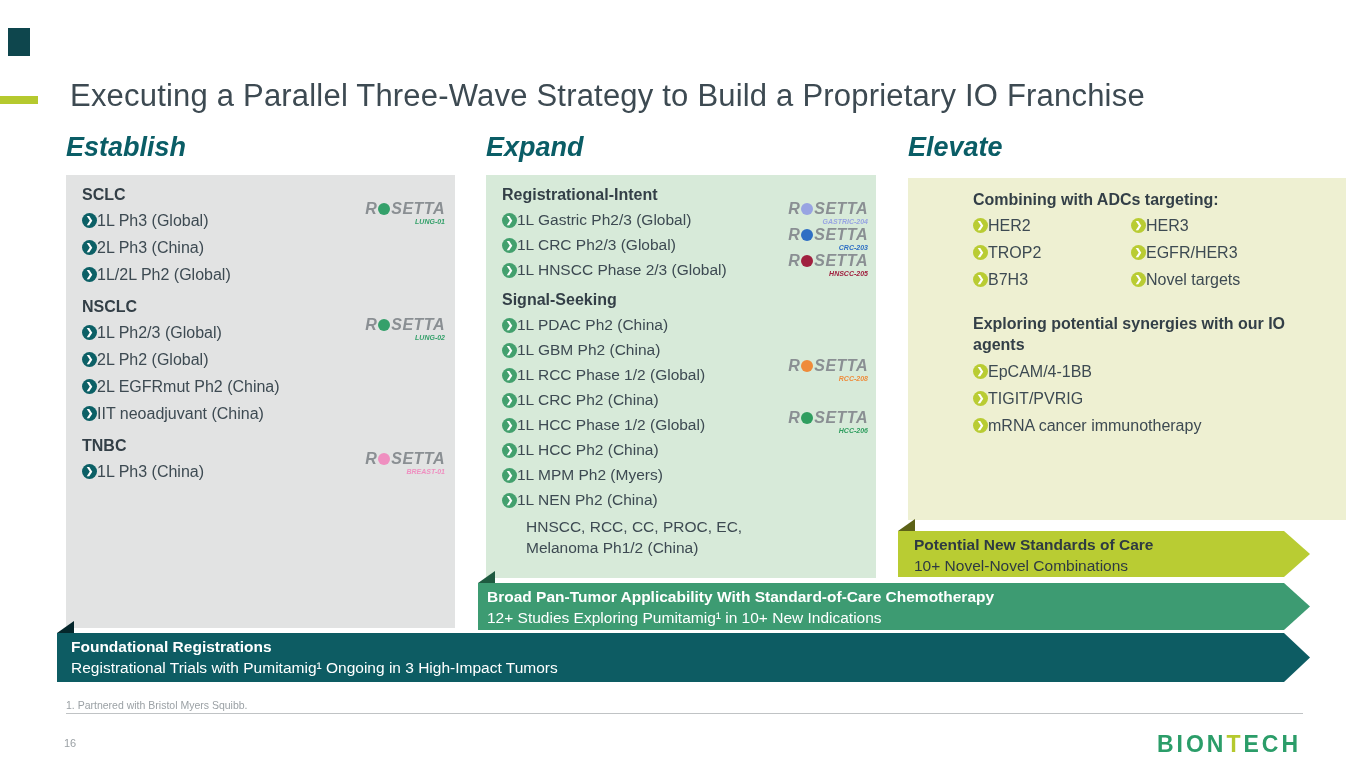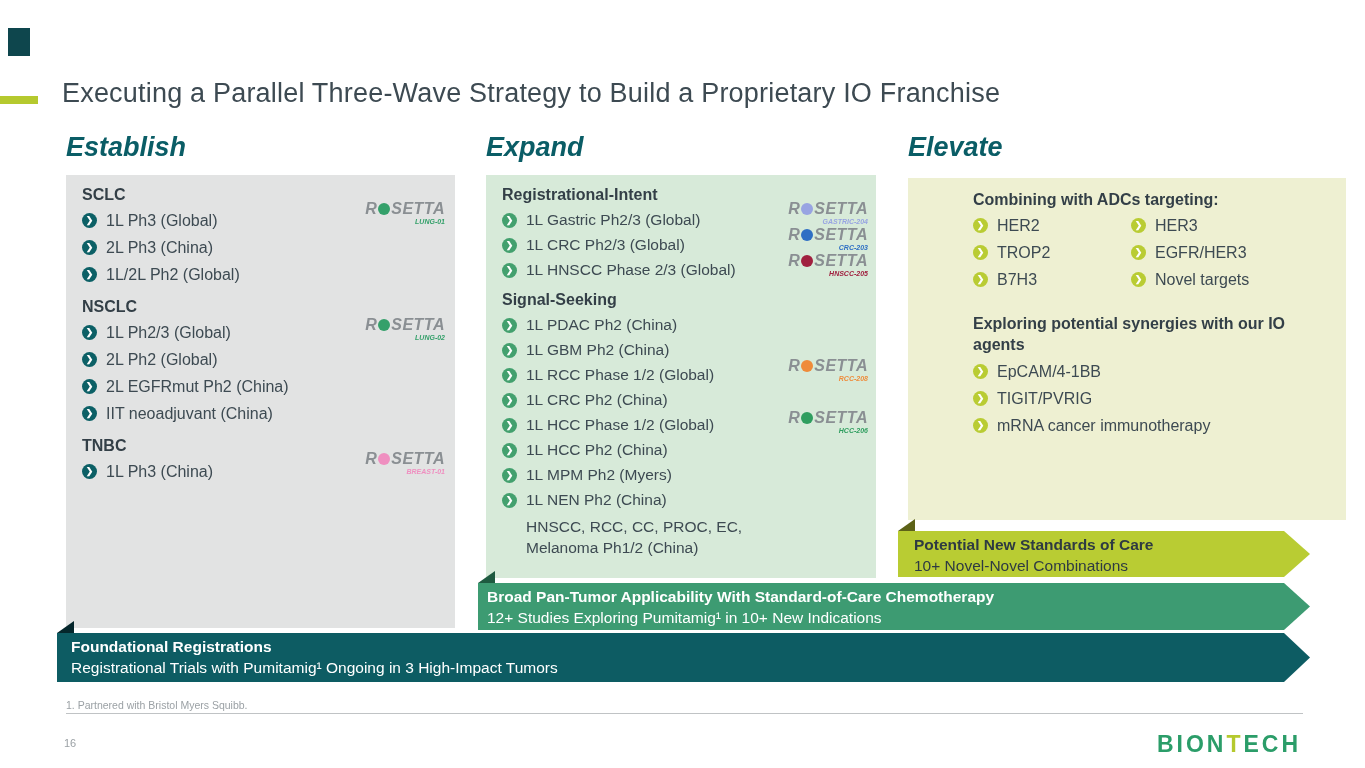--- a/index.html
+++ b/index.html
@@ -1,34 +1,34 @@
 <!DOCTYPE html>
 <html><head>
 <meta charset="utf-8">
 <style>
   html,body{margin:0;padding:0;background:#fff;}
   .slide{position:relative;width:1365px;height:768px;background:#ffffff;overflow:hidden;
          font-family:"Liberation Sans",sans-serif;color:#3d4a52;}
 
   .corner-square{position:absolute;left:8px;top:28px;width:22px;height:28px;background:#0e464d;}
   .title-dash{position:absolute;left:0;top:96px;width:38px;height:8px;background:#b5c92e;}
-  .title{position:absolute;left:62px;top:78px;margin:0;font-size:27px;font-weight:400;color:#3d4a52;letter-spacing:.2px;}
+  .title{position:absolute;left:70px;top:78px;margin:0;font-size:31px;font-weight:400;color:#3d4a52;letter-spacing:.2px;}
 
   .col-h{position:absolute;top:132px;margin:0;font-size:27px;font-weight:700;color:#0a5d66;font-style:italic;}
 
   .box{position:absolute;}
   .establish{left:66px;top:175px;width:389px;height:453px;background:#e2e3e3;}
   .expand{left:486px;top:175px;width:390px;height:403px;background:#d7ead9;}
   .elevate{left:908px;top:178px;width:390px;height:342px;background:#eef0d2;}
   .box-inner{padding:11px 96px 0 16px;}
   .elevate .box-inner{padding:13px 14px 0 17px;}
 
   .sec{margin-bottom:14px;}
   .sec h3{margin:0 0 7px 0;font-size:16px;font-weight:700;color:#333f47;}
-  .row{display:flex;align-items:center;gap:9px;margin-bottom:8px;font-size:16px;line-height:19px;color:#3d4a52;}
+  .row{display:flex;align-items:center;margin-bottom:8px;font-size:16px;line-height:19px;color:#3d4a52;}
   .expand .row{margin-bottom:7px;line-height:18px;font-size:15.5px;}
   .bullet{flex:0 0 auto;width:15px;height:15px;border-radius:50%;color:#fff;font-size:9px;font-weight:700;
           display:flex;align-items:center;justify-content:center;}
   .bullet::before{content:"\276F";}
   .b-teal{background:#0c6066}.b-green{background:#43a06e}.b-lime{background:#b9cc33}
   .extra-line{padding-left:24px;font-size:15.5px;line-height:21px;color:#3d4a52;}
 
   .adc-grid{display:grid;grid-template-columns:158px 1fr;}
   .syn-title{margin:0 0 8px 0;font-size:16px;font-weight:700;color:#333f47;width:330px;line-height:21px;}
 

